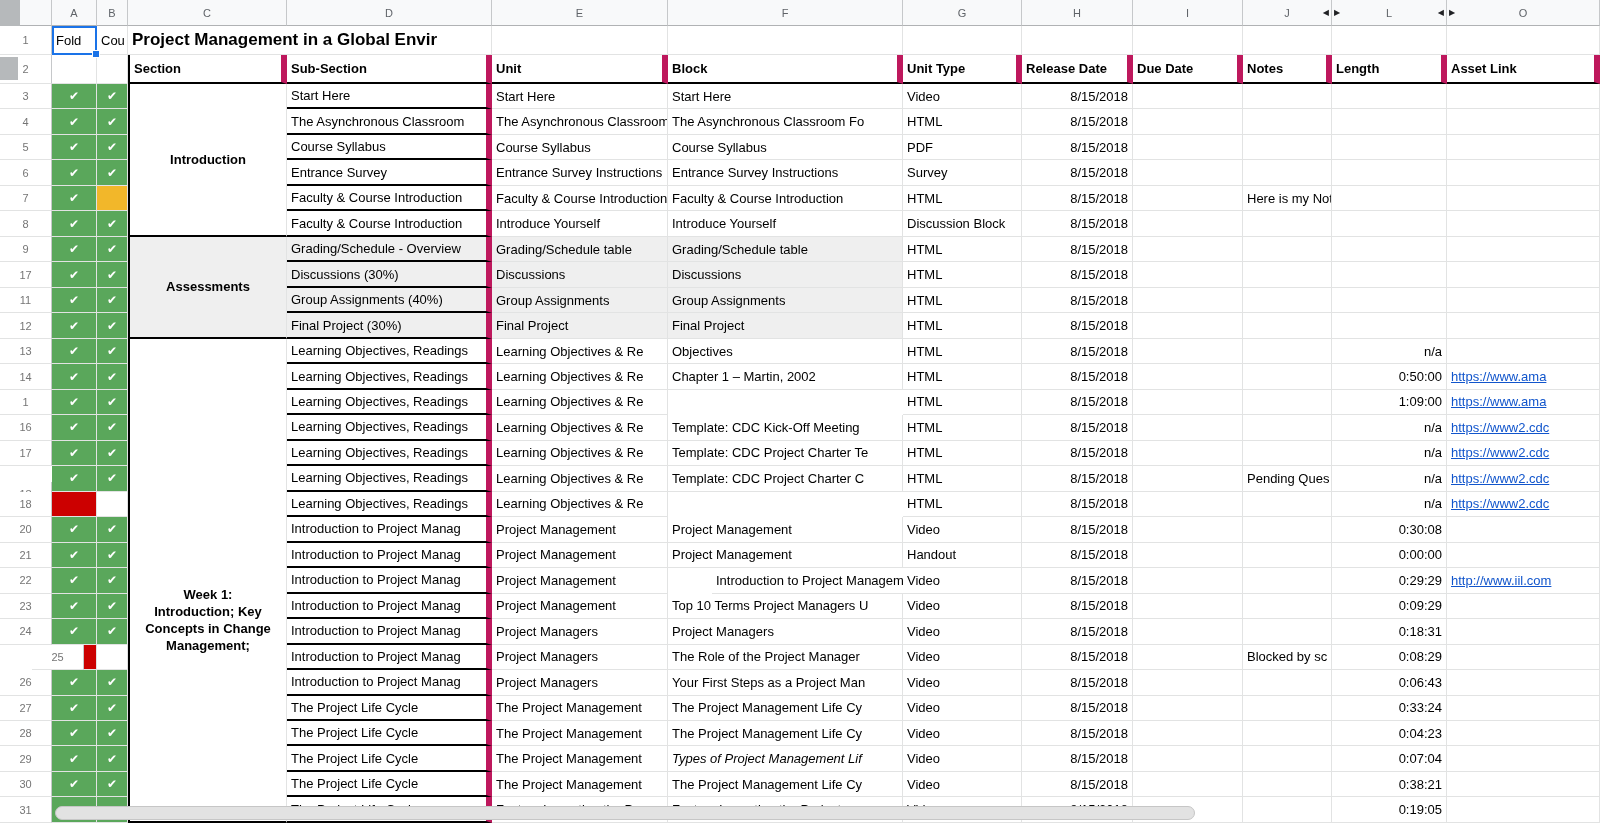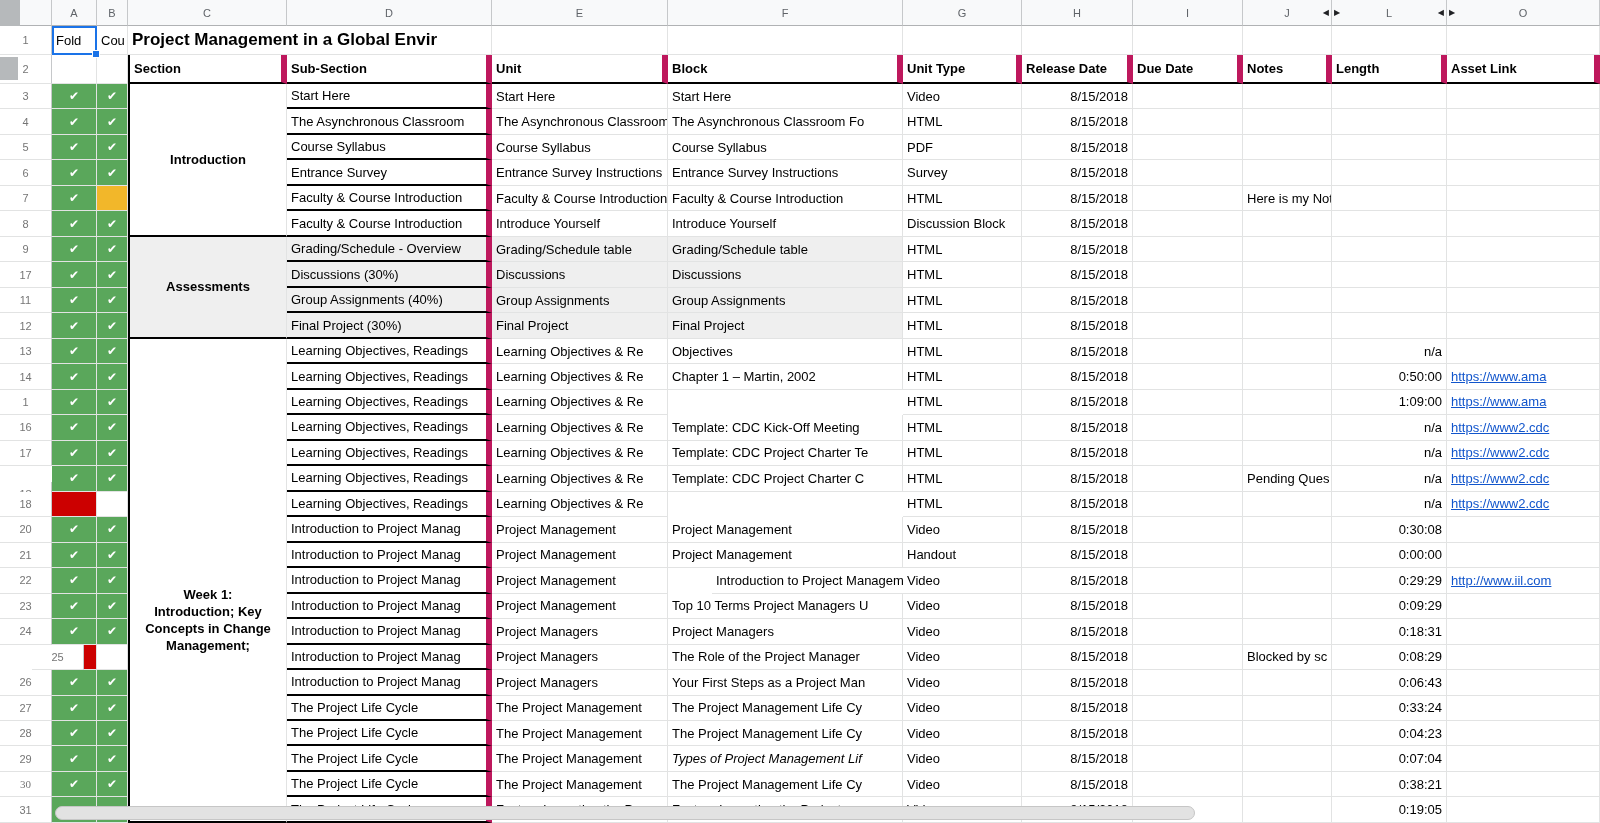--- a/index.html
+++ b/index.html
@@ -557,20 +557,20 @@
     <div class="rowhdr" style="left: 0px; top: 517.16px; width: 52px; height: 25.48px; position: absolute;">20</div>
     <div class="rowhdr" style="left: 0px; top: 542.64px; width: 52px; height: 25.48px; position: absolute;">21</div>
     <div class="rowhdr" style="left: 0px; top: 568.12px; width: 52px; height: 25.48px; position: absolute;">22</div>
     <div class="rowhdr" style="left: 0px; top: 593.6px; width: 52px; height: 25.48px; position: absolute;">23</div>
     <div class="rowhdr" style="left: 0px; top: 619.08px; width: 52px; height: 25.48px; position: absolute;">24</div>
     <div class="rowhdr" style="left: 0px; top: 644.56px; width: 52px; height: 25.48px; position: absolute; margin-left: 32px;">25</div>
     <div class="rowhdr" style="left: 0px; top: 670.04px; width: 52px; height: 25.48px; position: absolute;">26</div>
     <div class="rowhdr" style="left: 0px; top: 695.52px; width: 52px; height: 25.48px; position: absolute;">27</div>
     <div class="rowhdr" style="left: 0px; top: 721px; width: 52px; height: 25.48px; position: absolute;">28</div>
     <div class="rowhdr" style="left: 0px; top: 746.48px; width: 52px; height: 25.48px; position: absolute;">29</div>
-    <div class="rowhdr" style="left: 0px; top: 771.96px; width: 52px; height: 25.48px; position: absolute; font-family: Liberation Serif, serif;">30</div>
+    <div class="rowhdr" style="left: 0px; top: 771.96px; width: 52px; height: 25.48px; position: absolute;">30</div>
     <div class="rowhdr" style="left: 0px; top: 797.44px; width: 52px; height: 25.48px; position: absolute;">31</div>
     <div class="graybox" style="left: 0px; top: 0px; width: 20px; height: 26px; position: absolute;"></div>
     <div class="graybox" style="left: 0px; top: 57px; width: 18px; height: 23px; position: absolute;"></div>
     <div class="selection" style="left: 52px; top: 26px; width: 45px; height: 29px; position: absolute;"></div>
     <div class="fillhandle" style="left: 92px; top: 50px; width: 6px; height: 6px; position: absolute;"></div>
     <div class="scrollbar" style="left: 55px; top: 806px; width: 1140px; height: 14px; position: absolute;"></div>
   </div>
 
 </body></html>

